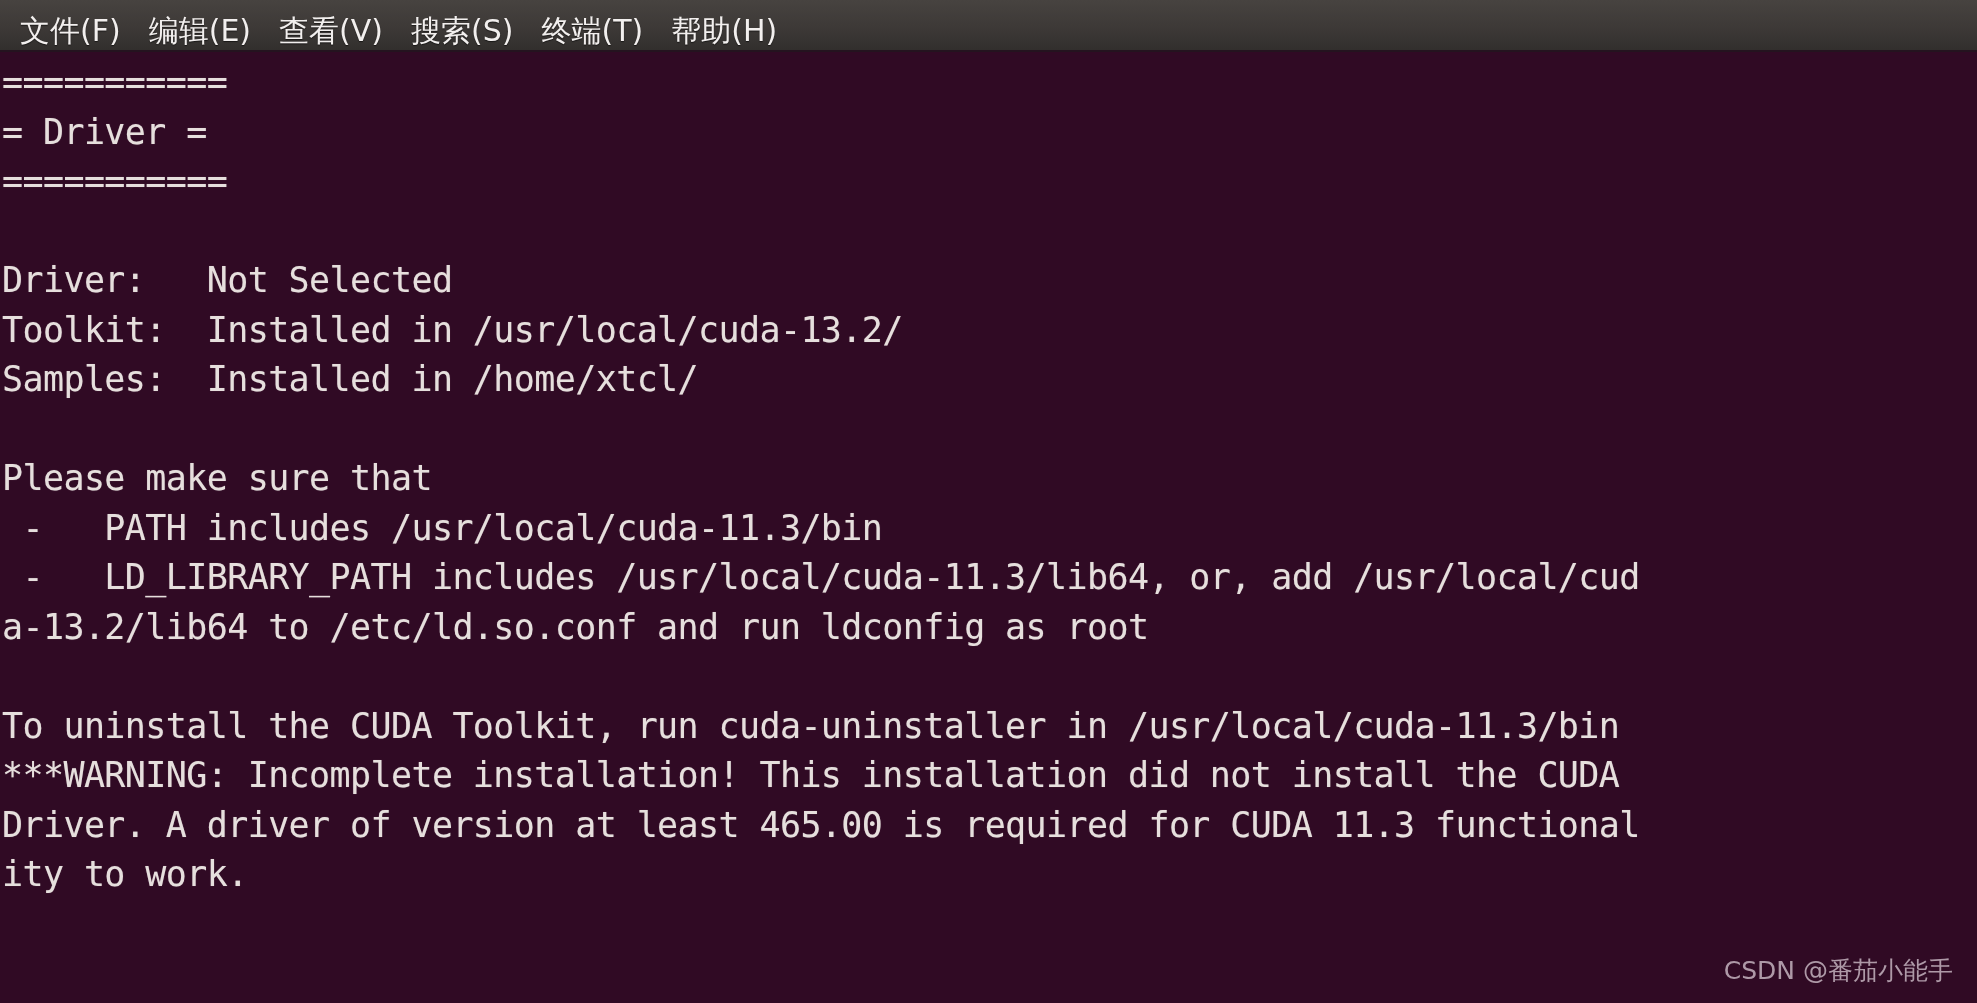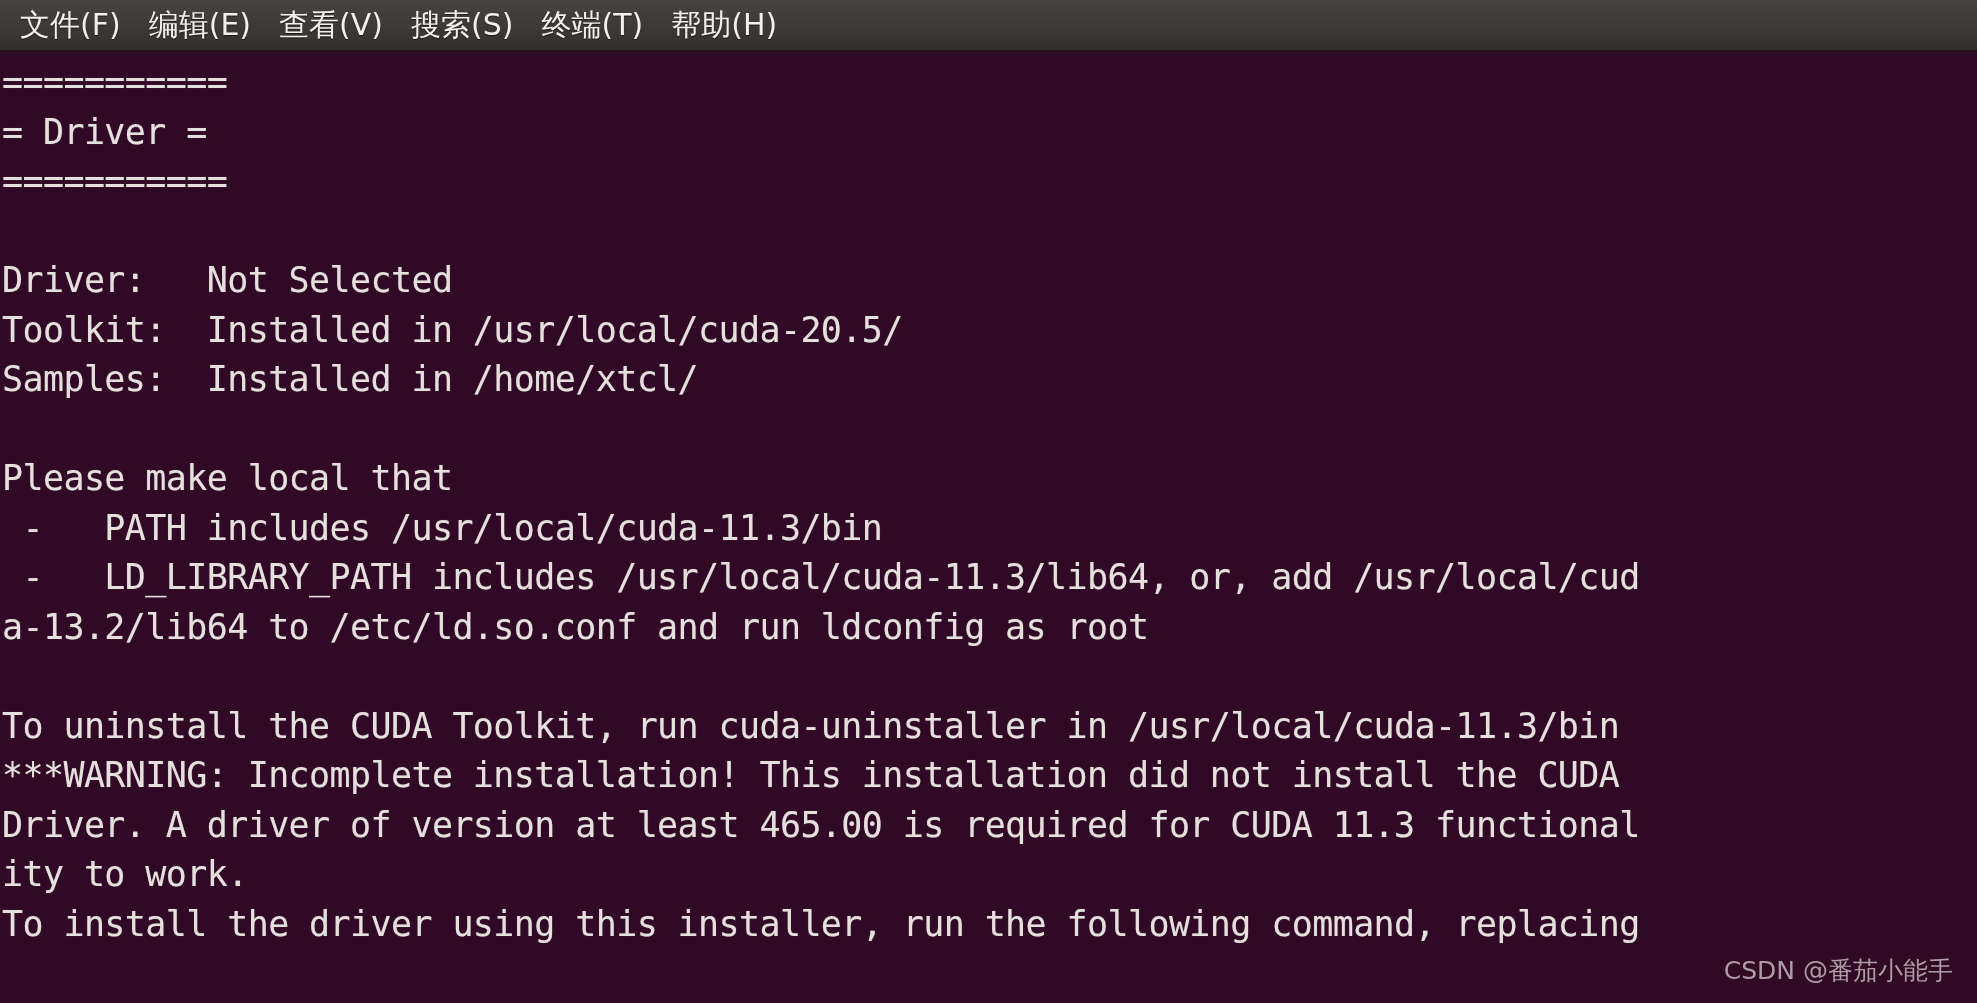--- a/index.html
+++ b/index.html
@@ -23,21 +23,21 @@
   
   .menubar {
     position: absolute;
     top: 0; left: 0;
     width: 1977px;
     height: 52px;
     background: #403c3a;
     background: linear-gradient(to bottom, #474340 0%, #3c3836 60%, #322f2d 100%);
     border-bottom: 2px solid #24131f;
     display: flex;
-    align-items: center;
+    align-items: flex-end;
     padding-left: 6px;
     box-sizing: border-box;
   }
   .menu-item {
     color: #f2efee;
     font-family: "DejaVu Sans", sans-serif;
     font-size: 30px;
     line-height: 1;
     padding: 4px 14px;
     white-space: nowrap;
@@ -93,30 +93,29 @@
     <div class="menu-item">终端(T)</div>
     <div class="menu-item">帮助(H)</div>
   </div>
 
   <div class="term" id="terminal-output">
       <div class="line">===========</div>
       <div class="line">= Driver =</div>
       <div class="line">===========</div>
       <div class="line blank">&nbsp;</div>
       <div class="line">Driver:   Not Selected</div>
-      <div class="line">Toolkit:  Installed in /usr/local/cuda-20.5/</div>
+      <div class="line">Toolkit:  Installed in /usr/local/cuda-13.2/</div>
       <div class="line">Samples:  Installed in /home/xtcl/</div>
       <div class="line blank">&nbsp;</div>
-      <div class="line">Please make local that</div>
+      <div class="line">Please make sure that</div>
       <div class="line"> -   PATH includes /usr/local/cuda-11.3/bin</div>
       <div class="line"> -   LD_LIBRARY_PATH includes /usr/local/cuda-11.3/lib64, or, add /usr/local/cud</div>
       <div class="line">a-13.2/lib64 to /etc/ld.so.conf and run ldconfig as root</div>
       <div class="line blank">&nbsp;</div>
       <div class="line">To uninstall the CUDA Toolkit, run cuda-uninstaller in /usr/local/cuda-11.3/bin</div>
       <div class="line">***WARNING: Incomplete installation! This installation did not install the CUDA</div>
       <div class="line">Driver. A driver of version at least 465.00 is required for CUDA 11.3 functional</div>
       <div class="line">ity to work.</div>
-      <div class="line">To install the driver using this installer, run the following command, replacing</div>
     </div>
 
   <div class="watermark">CSDN @番茄小能手</div>
 
 </div>
 
 </body></html>

